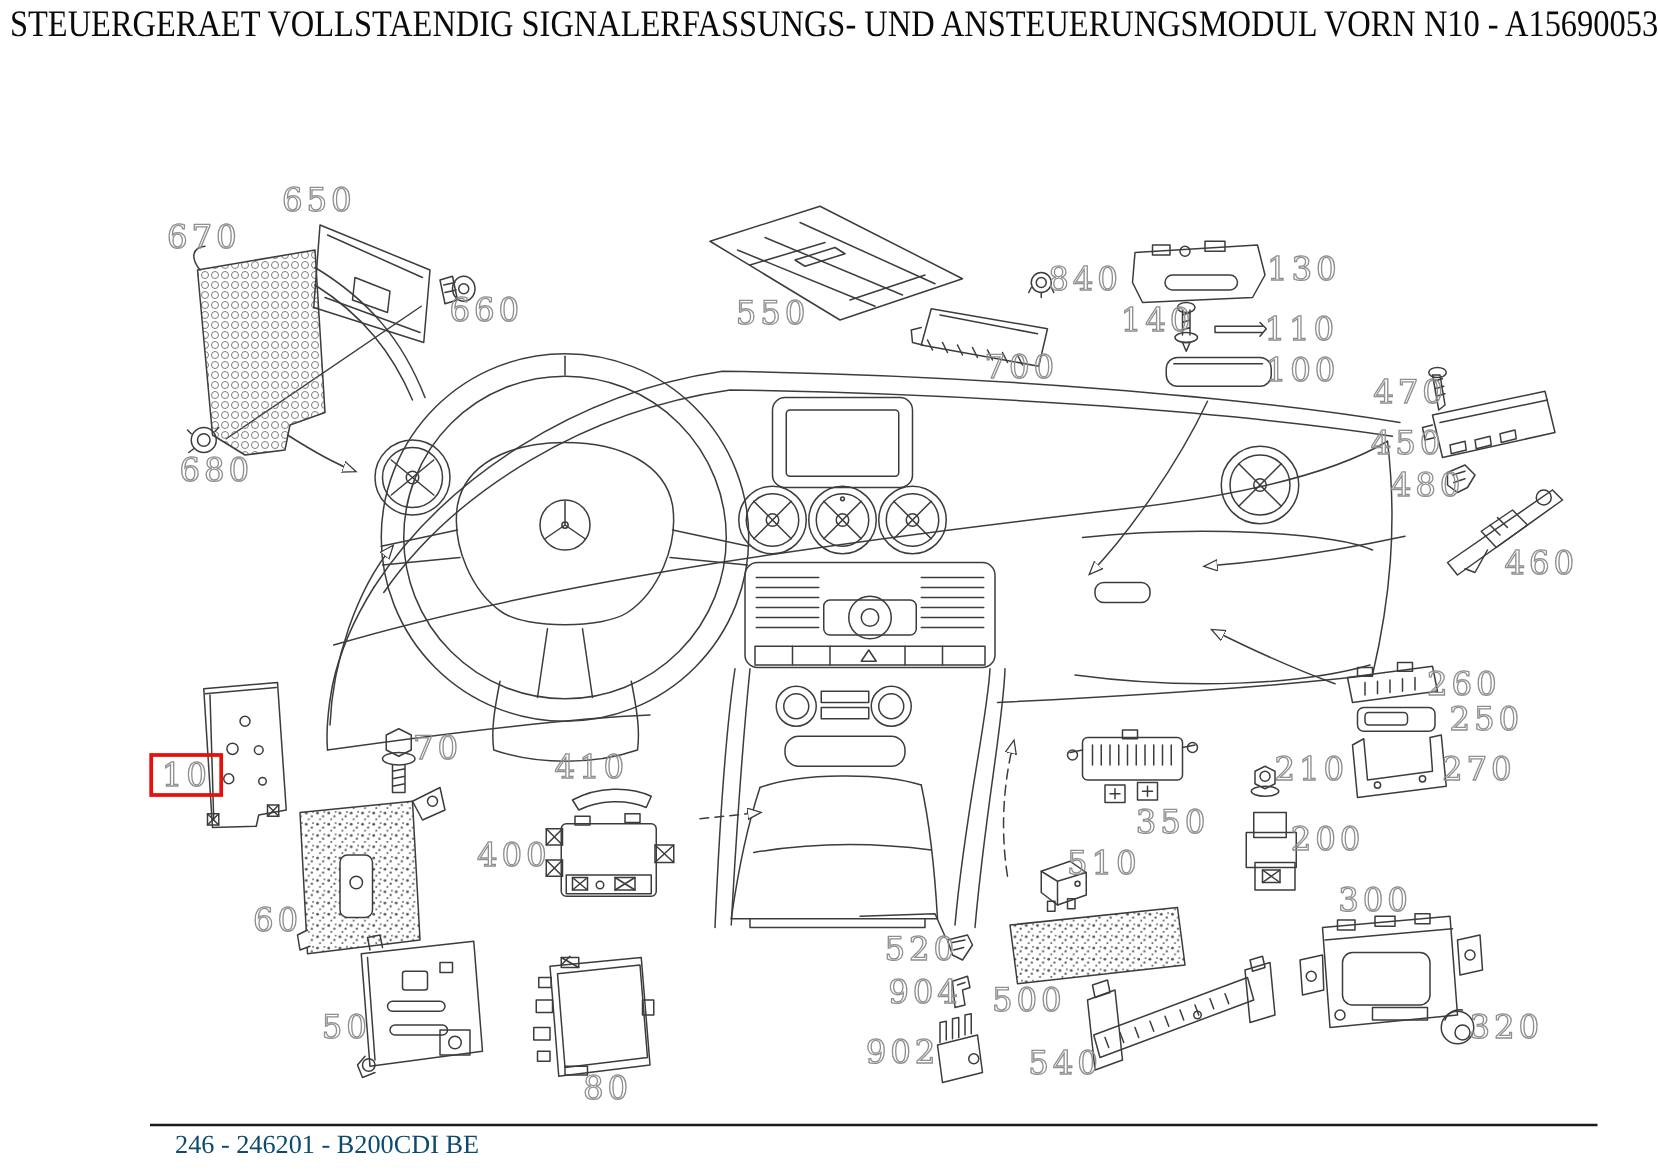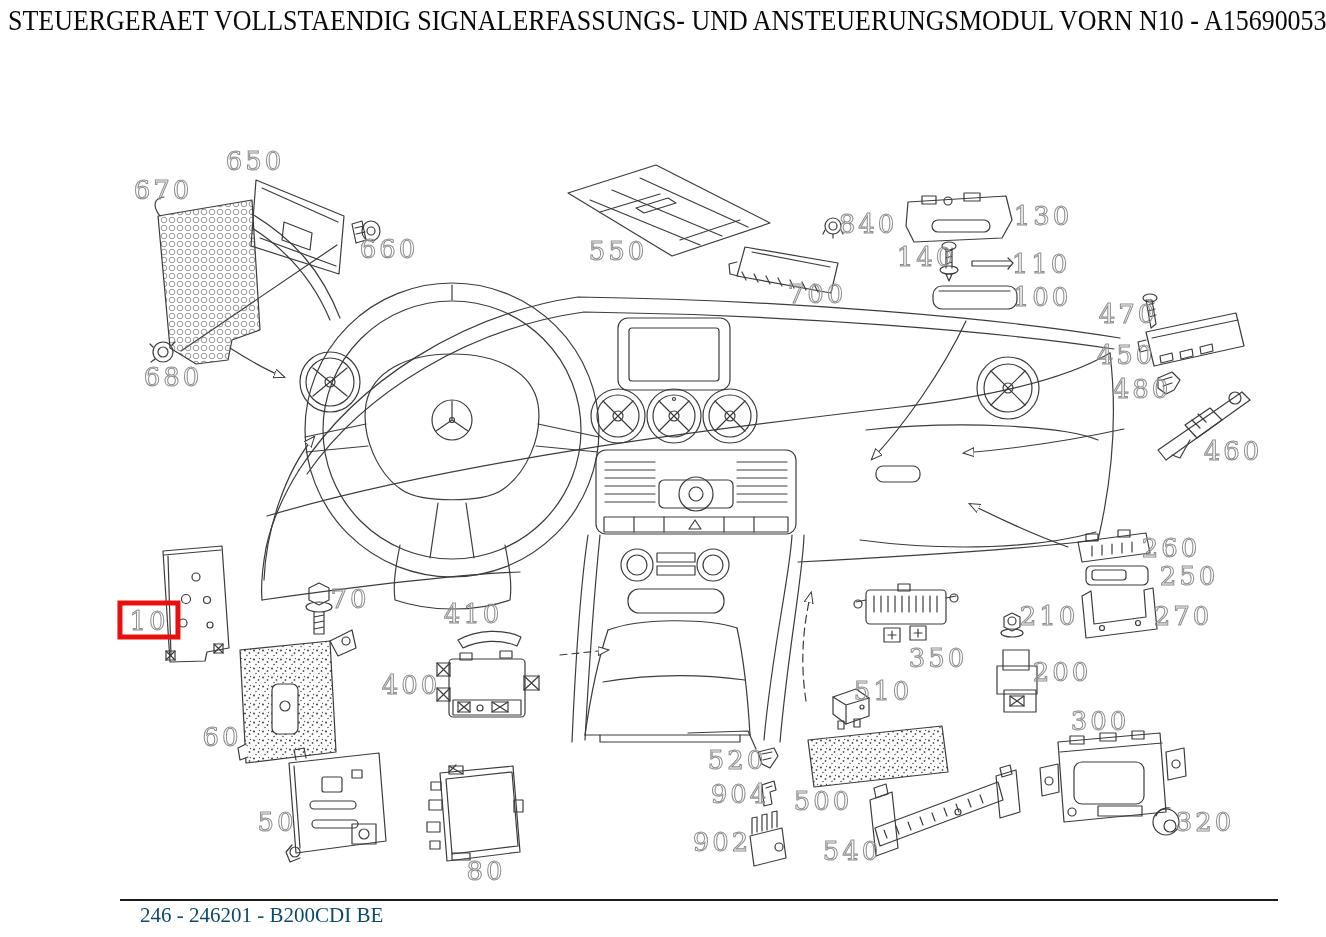--- a/index.html
+++ b/index.html
@@ -11,21 +11,21 @@
   .diagram{position:absolute;left:0;top:0;width:1326px;height:937px;}
   .diagram svg{position:absolute;left:0;top:0;}
   #part-labels{position:absolute;left:0;top:0;width:1196px;height:937px;}
   .part-label{position:absolute;transform:translate(-50%,-50%);
       font-family:"DejaVu Serif", serif;font-size:26px;line-height:24px;
       letter-spacing:3px;white-space:nowrap;cursor:pointer;user-select:none;
       color:transparent;-webkit-text-stroke:1.05px #8f8f8f;}
   @supports not (-webkit-text-stroke: 1px #000){
     .part-label{color:#8f8f8f;}
   }
-  .part-label.selected{border:5px solid #4d7c0f;padding:3px 7px 2px 7px;}
+  .part-label.selected{border:3px solid #4d7c0f;padding:3px 7px 2px 7px;}
   .footer-line{position:absolute;left:120px;top:899px;width:1158px;height:0;
       border-top:2px solid #1a1a1a;}
   .footer-text{position:absolute;left:140px;top:903px;font-size:21px;
       font-family:"Liberation Serif", serif;color:#0c4a6e;white-space:nowrap;}
 </style>
 </head>
 <body>
 
 <div class="page-title">STEUERGERAET VOLLSTAENDIG SIGNALERFASSUNGS- UND ANSTEUERUNGSMODUL VORN N10 - A1569005303</div>
 

